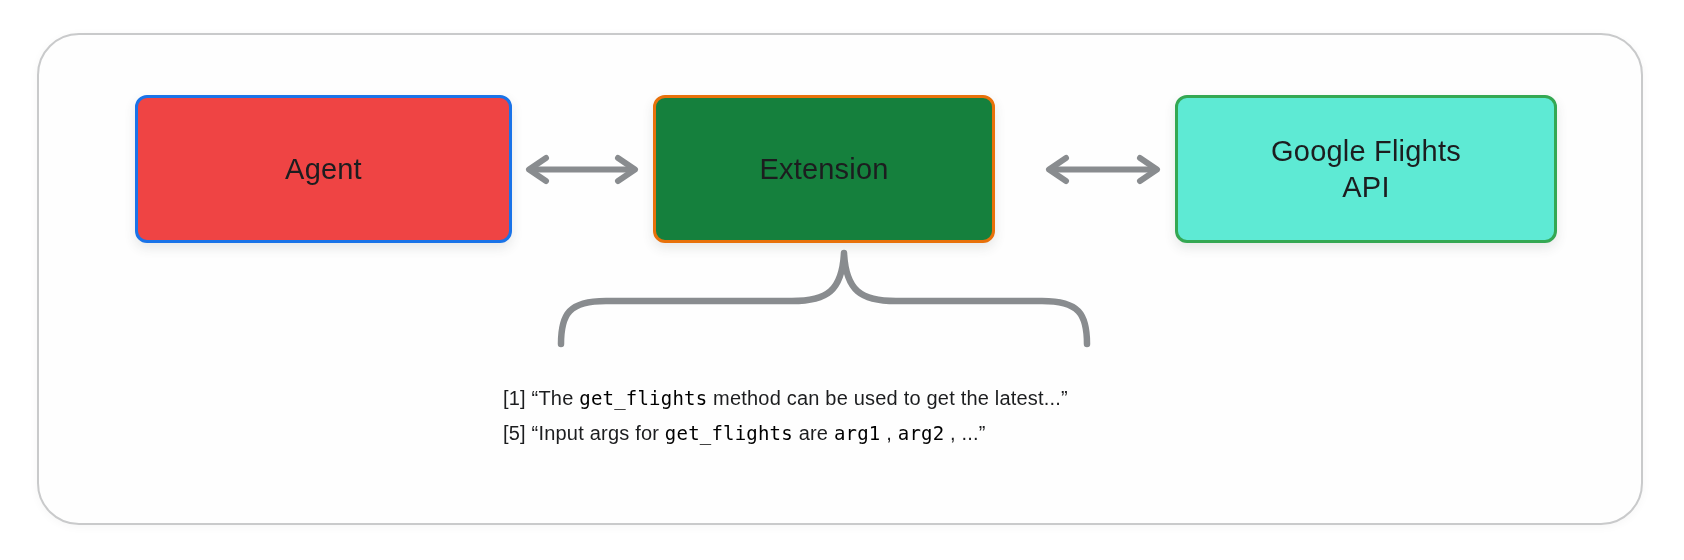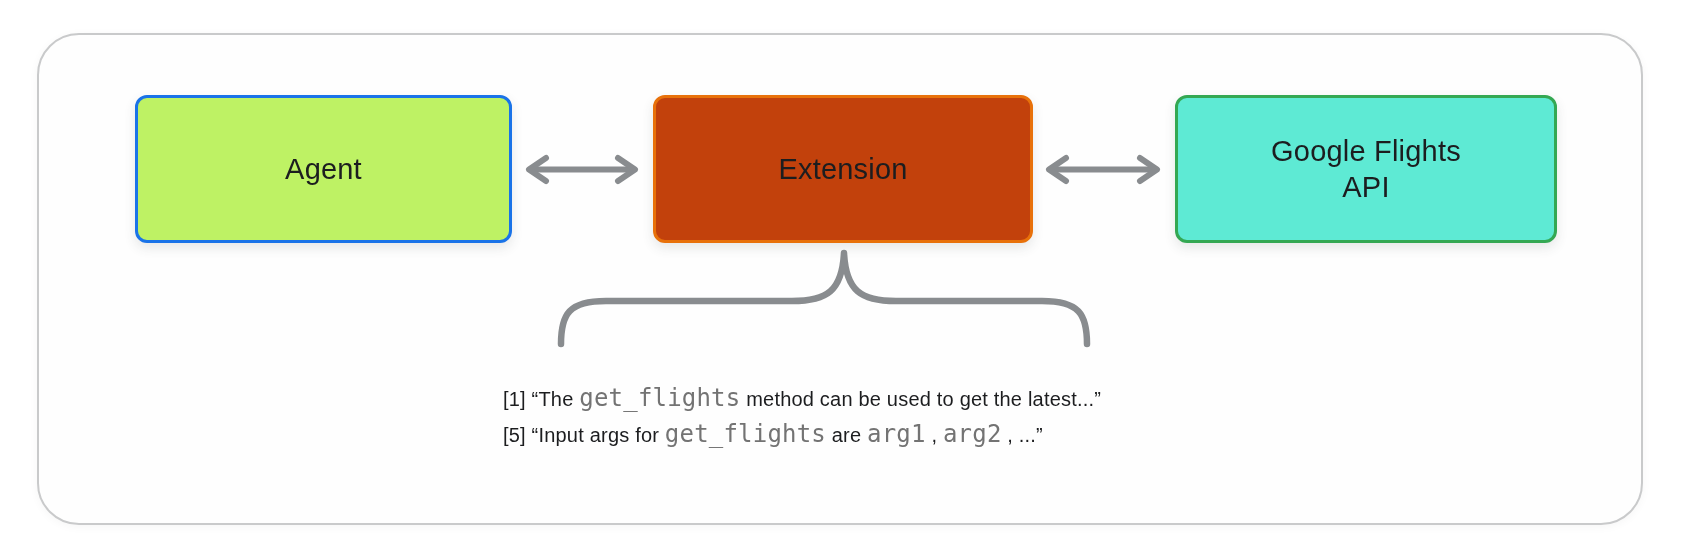--- a/index.html
+++ b/index.html
@@ -44,27 +44,27 @@
     font-weight: 500;
     color: #1c1d1f;
     text-align: center;
     line-height: 1.25;
     white-space: pre-line;
     letter-spacing: 0.2px;
   }
   .box-agent {
     left: 135px;
     width: 377px;
-    background: #bef264;
+    background: #ef4444;
     border-color: #1a73e8;
   }
   .box-extension {
     left: 653px;
-    width: 380px;
-    background: #c2410c;
+    width: 342px;
+    background: #15803d;
     border-color: #e8710a;
   }
   .box-api {
     left: 1175px;
     width: 382px;
     background: #5eead4;
     border-color: #34a853;
   }
   svg.overlay {
     position: absolute;
@@ -89,22 +89,22 @@
     left: 503px;
     top: 381px;
     color: #1c1d1f;
     font-size: 20px;
     line-height: 35px;
     letter-spacing: 0.2px;
     white-space: nowrap;
   }
   .annotation .code {
     font-family: "DejaVu Sans Mono", "Liberation Mono", monospace;
-    font-size: 24px;
-    color: #737373;
+    font-size: 19px;
+    color: #000000;
   }
 </style>
 </head>
 <body>
 
 <div class="stage">
 
   <div class="frame"></div>
 
   <div class="box box-agent">

